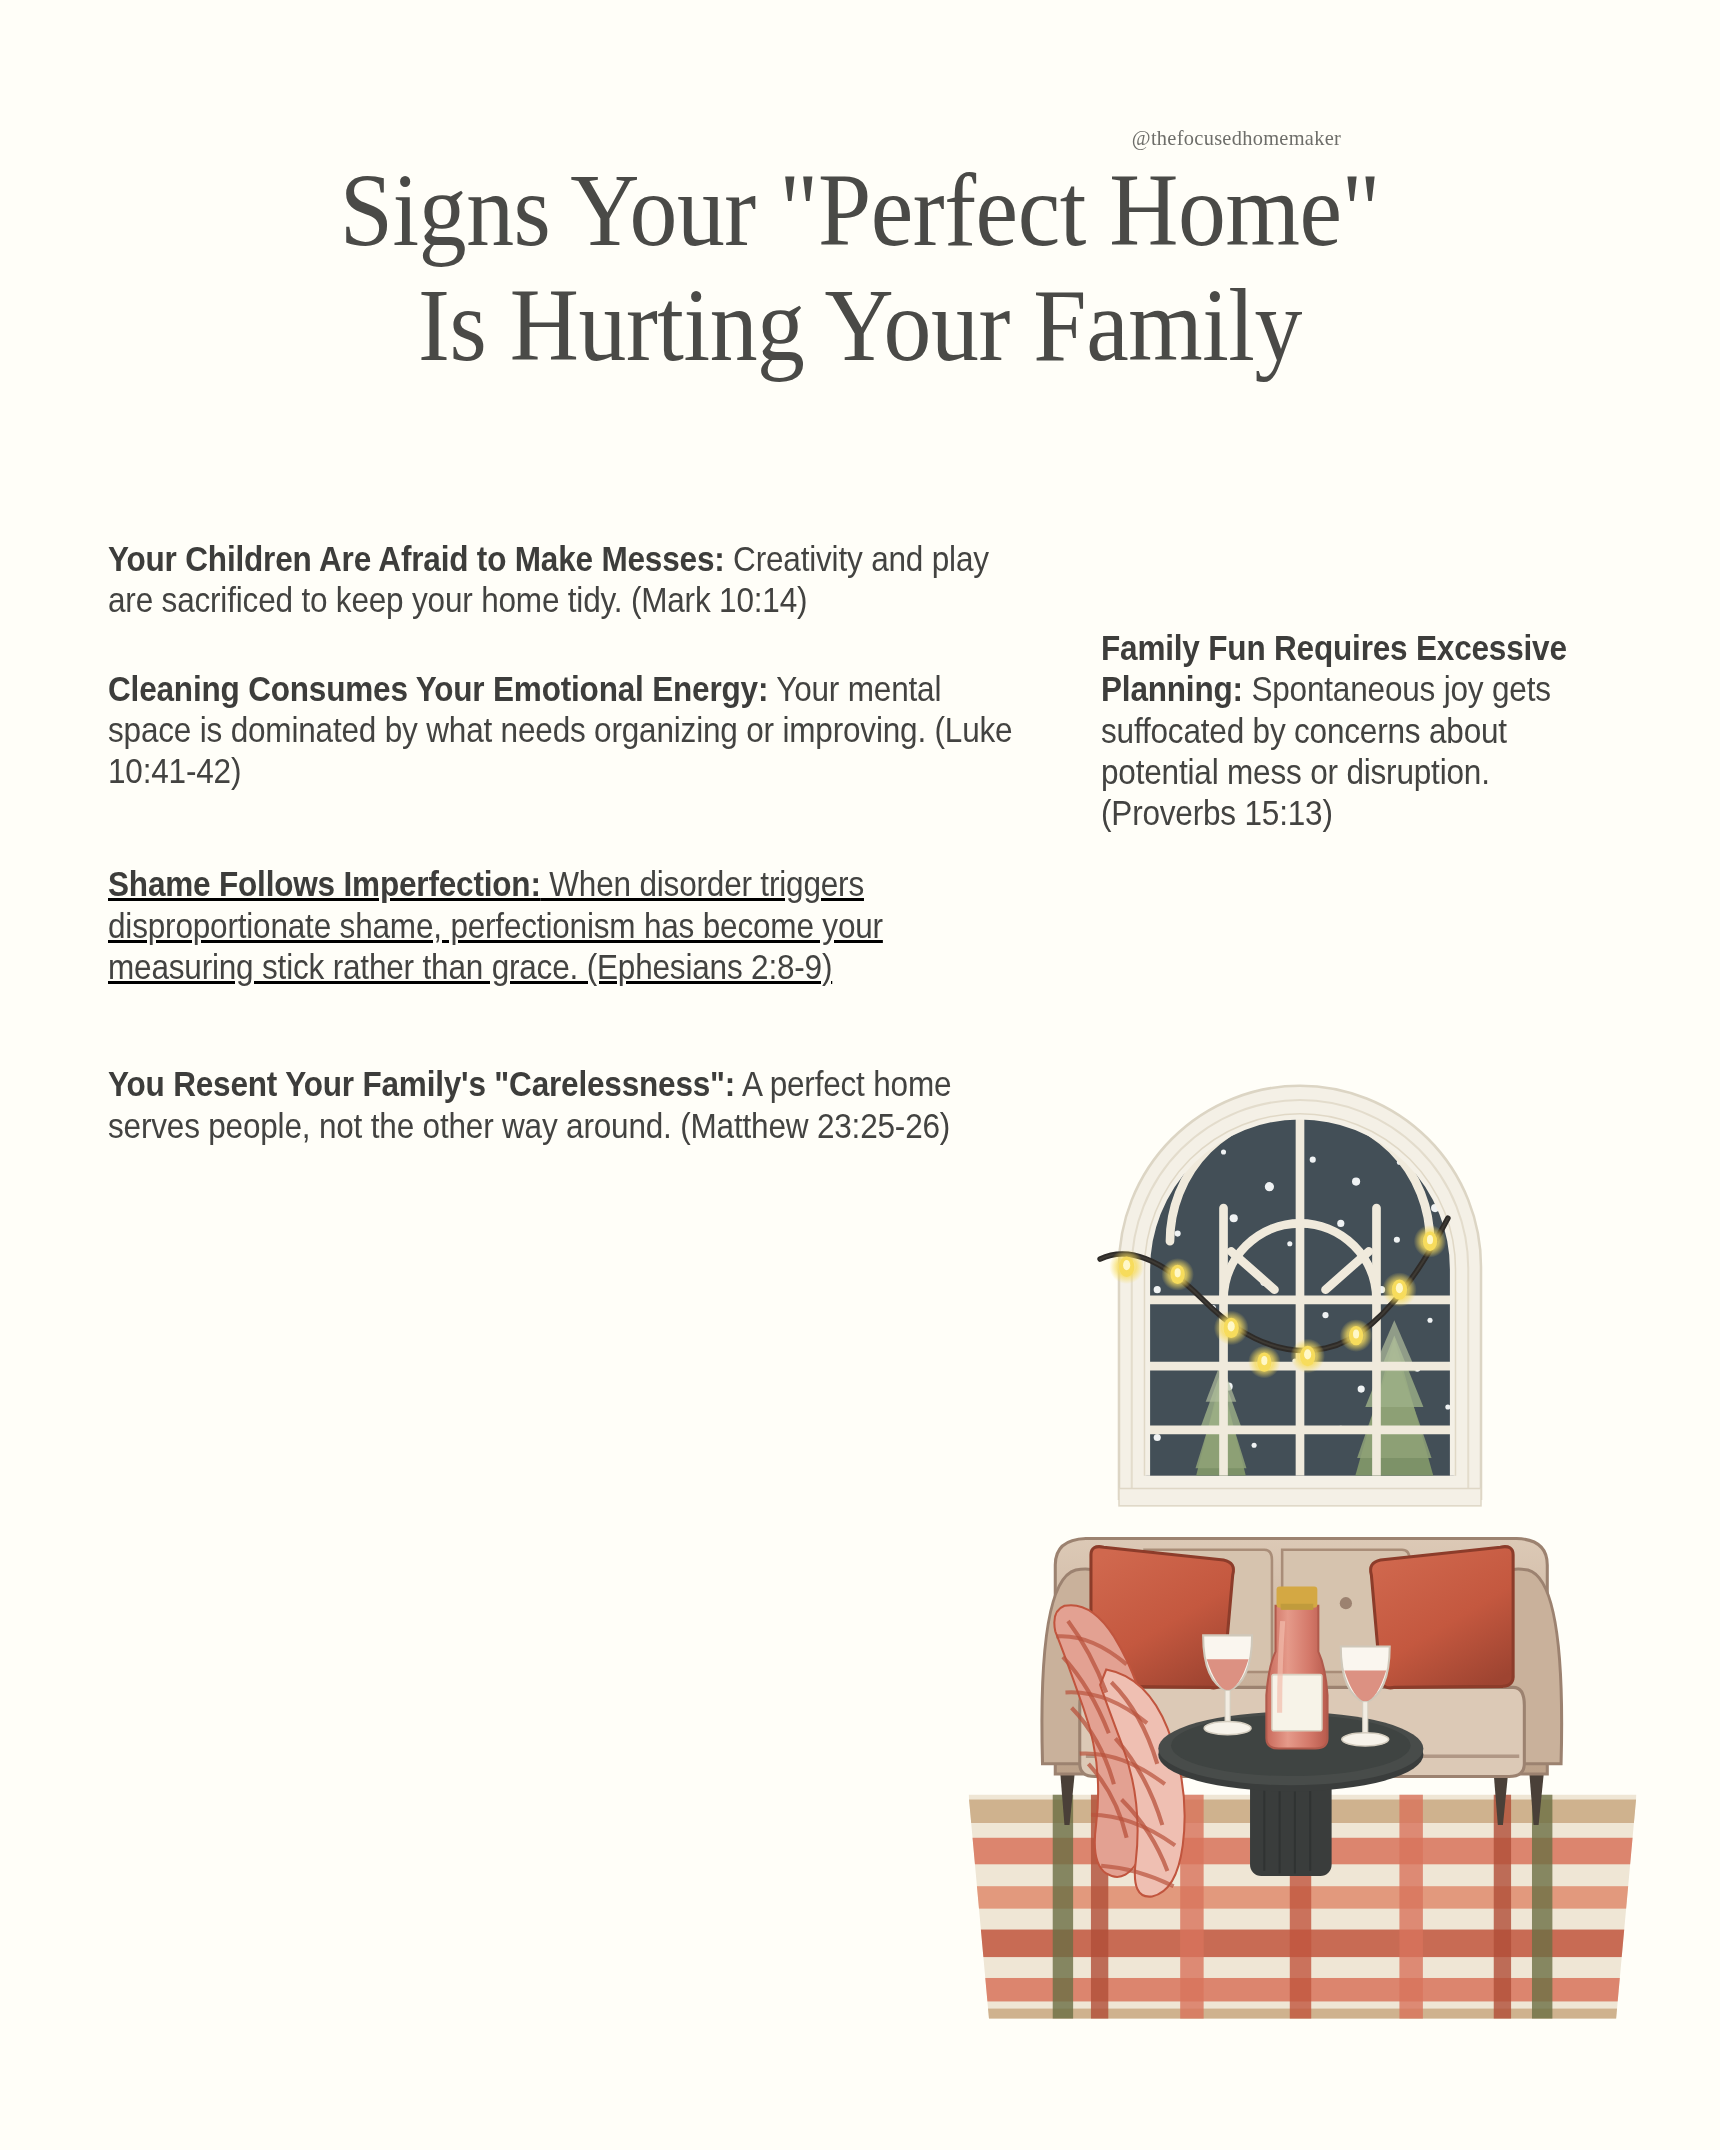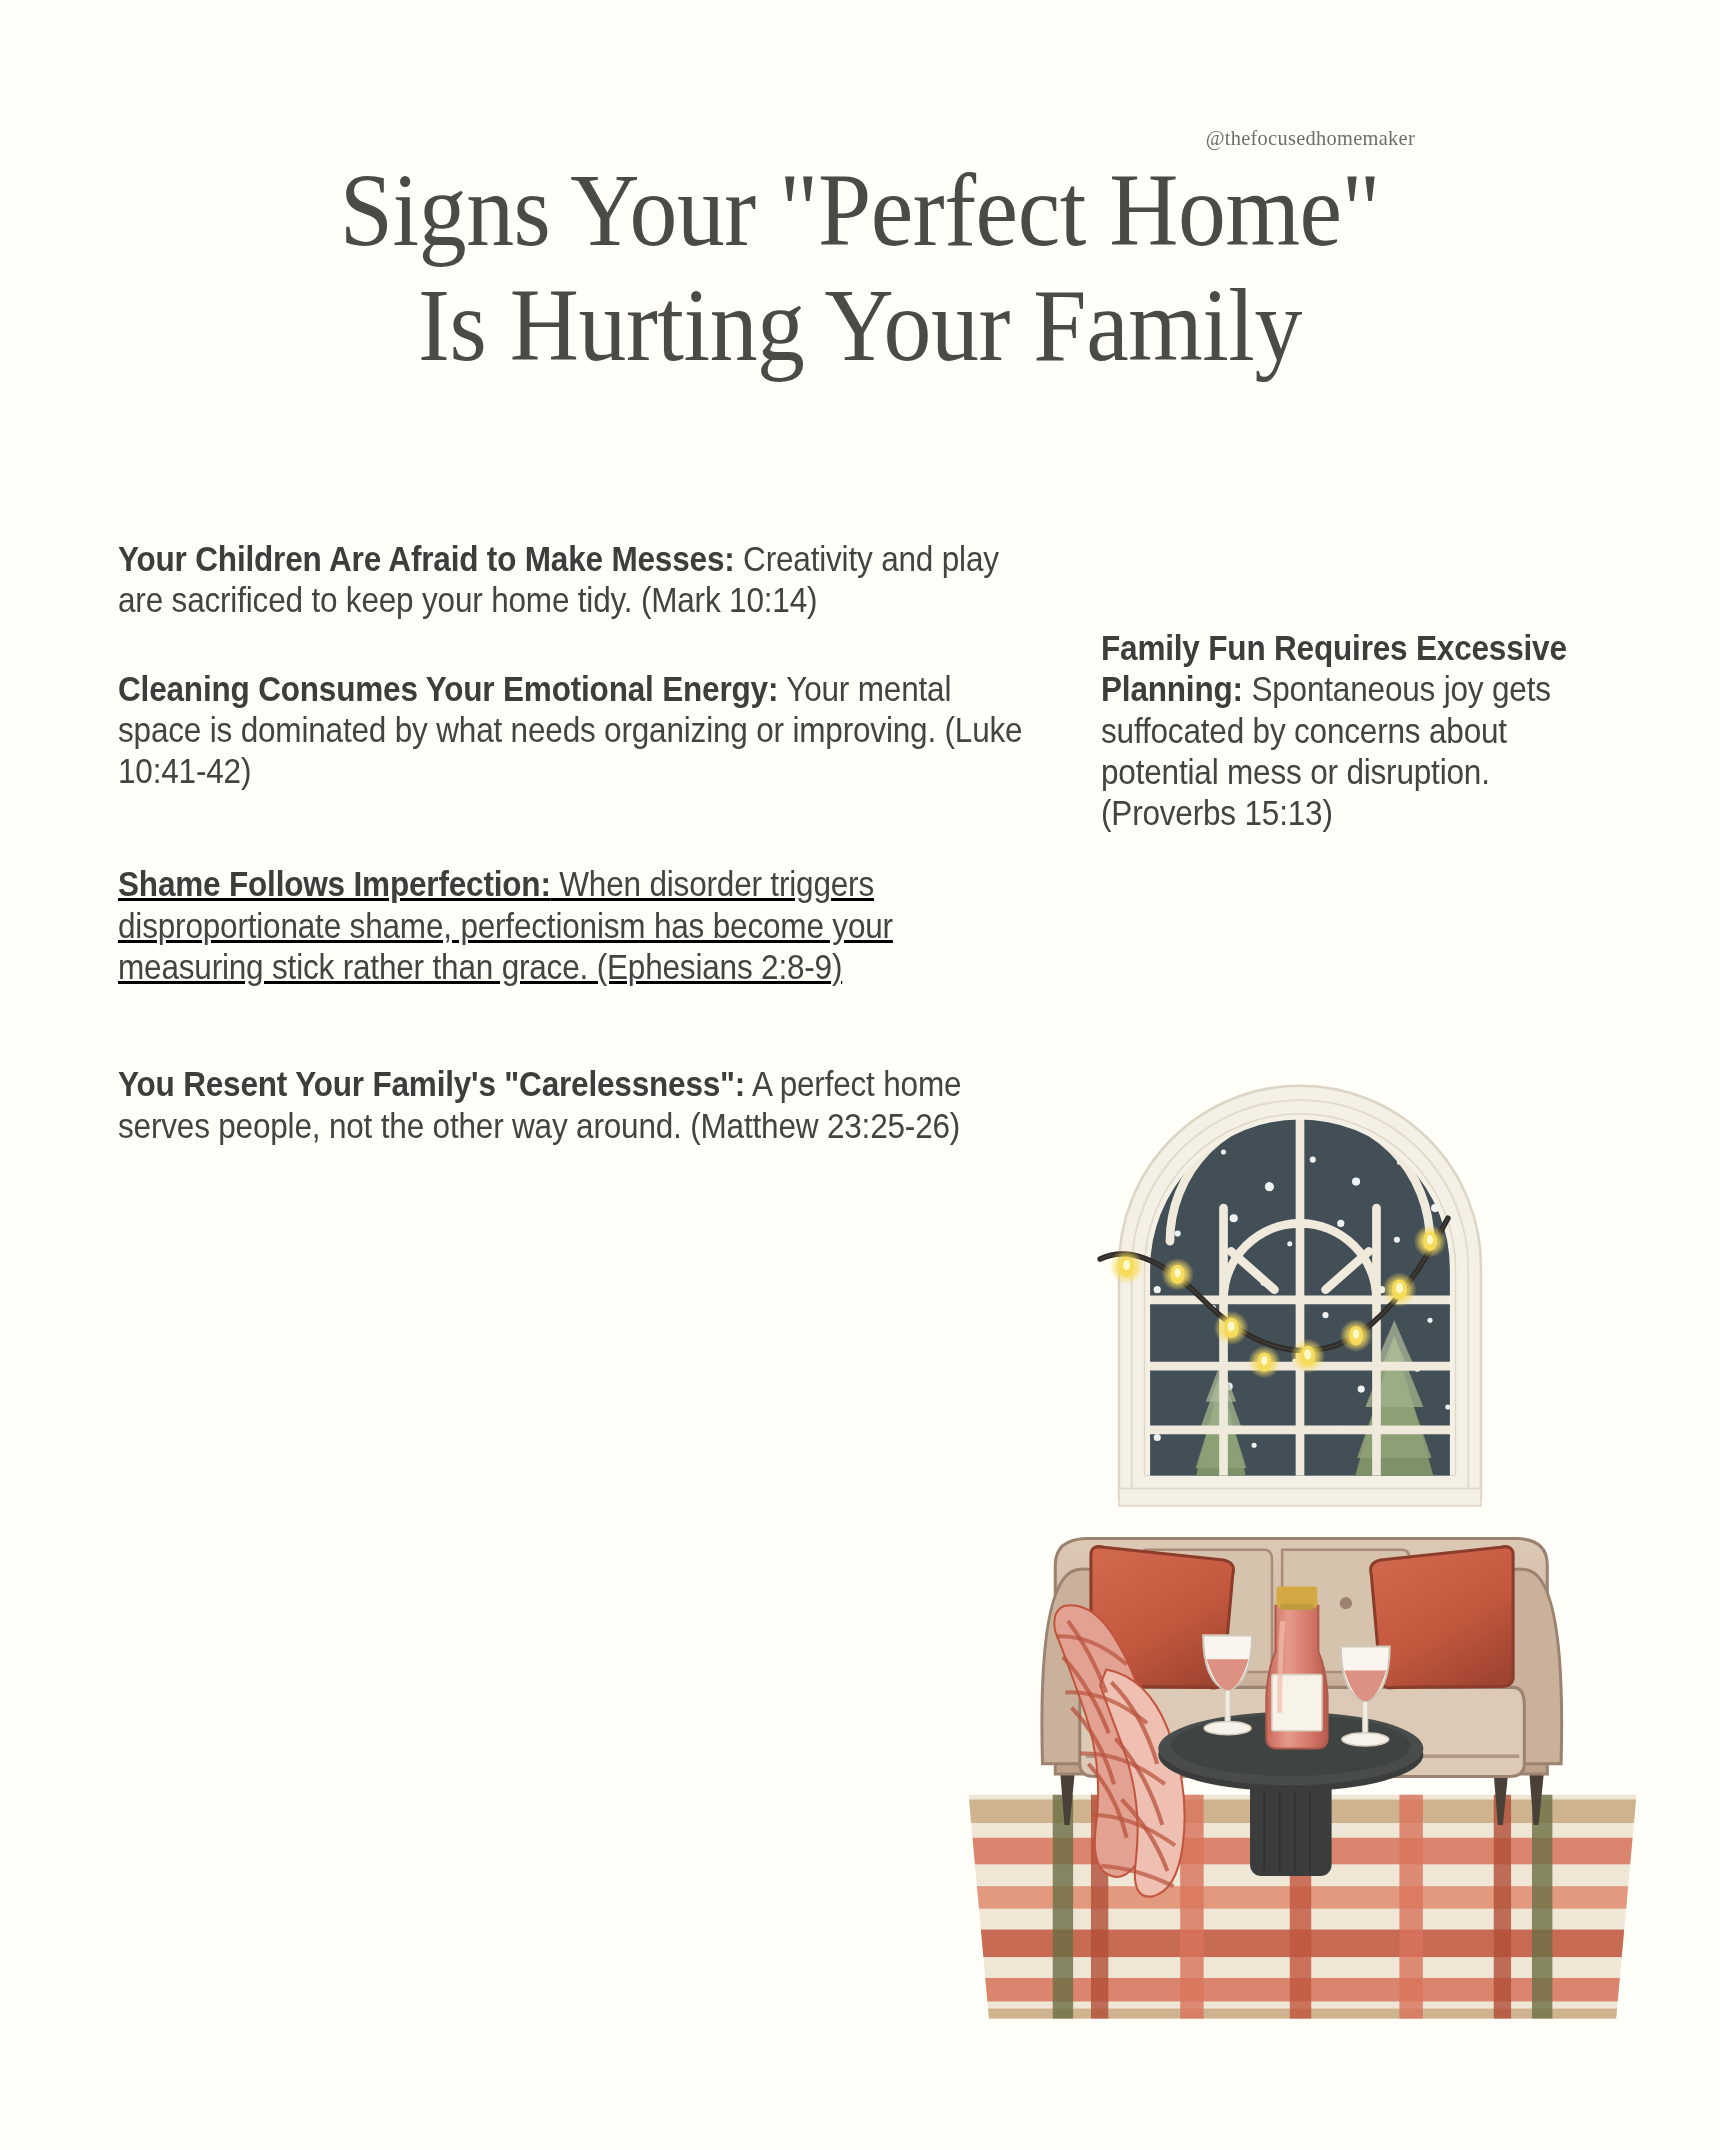--- a/index.html
+++ b/index.html
@@ -35,31 +35,31 @@
     color:#4a4a47;
     font-weight:400;
     transform:scaleX(0.93);
     white-space:nowrap;
   }
   .handle {
     position:absolute;
     left:1058px;
     top:127px;
     width:357px;
-    text-align:right;
+    text-align:center;
     font-family:"Liberation Serif","DejaVu Serif",serif;
     font-size:20.4px;
     color:#6e6e6a;
     letter-spacing:0.3px;
   }
 
   
   .col-left {
     position:absolute;
-    left:118px; top:538px;
+    left:108px; top:538px;
     width:918px;
   }
   .col-right {
     position:absolute;
     left:1101px; top:627px;
     width:510px;
   }
 
   .item { margin-bottom:49px; }
   .col-right .item { margin-bottom:8px; }

